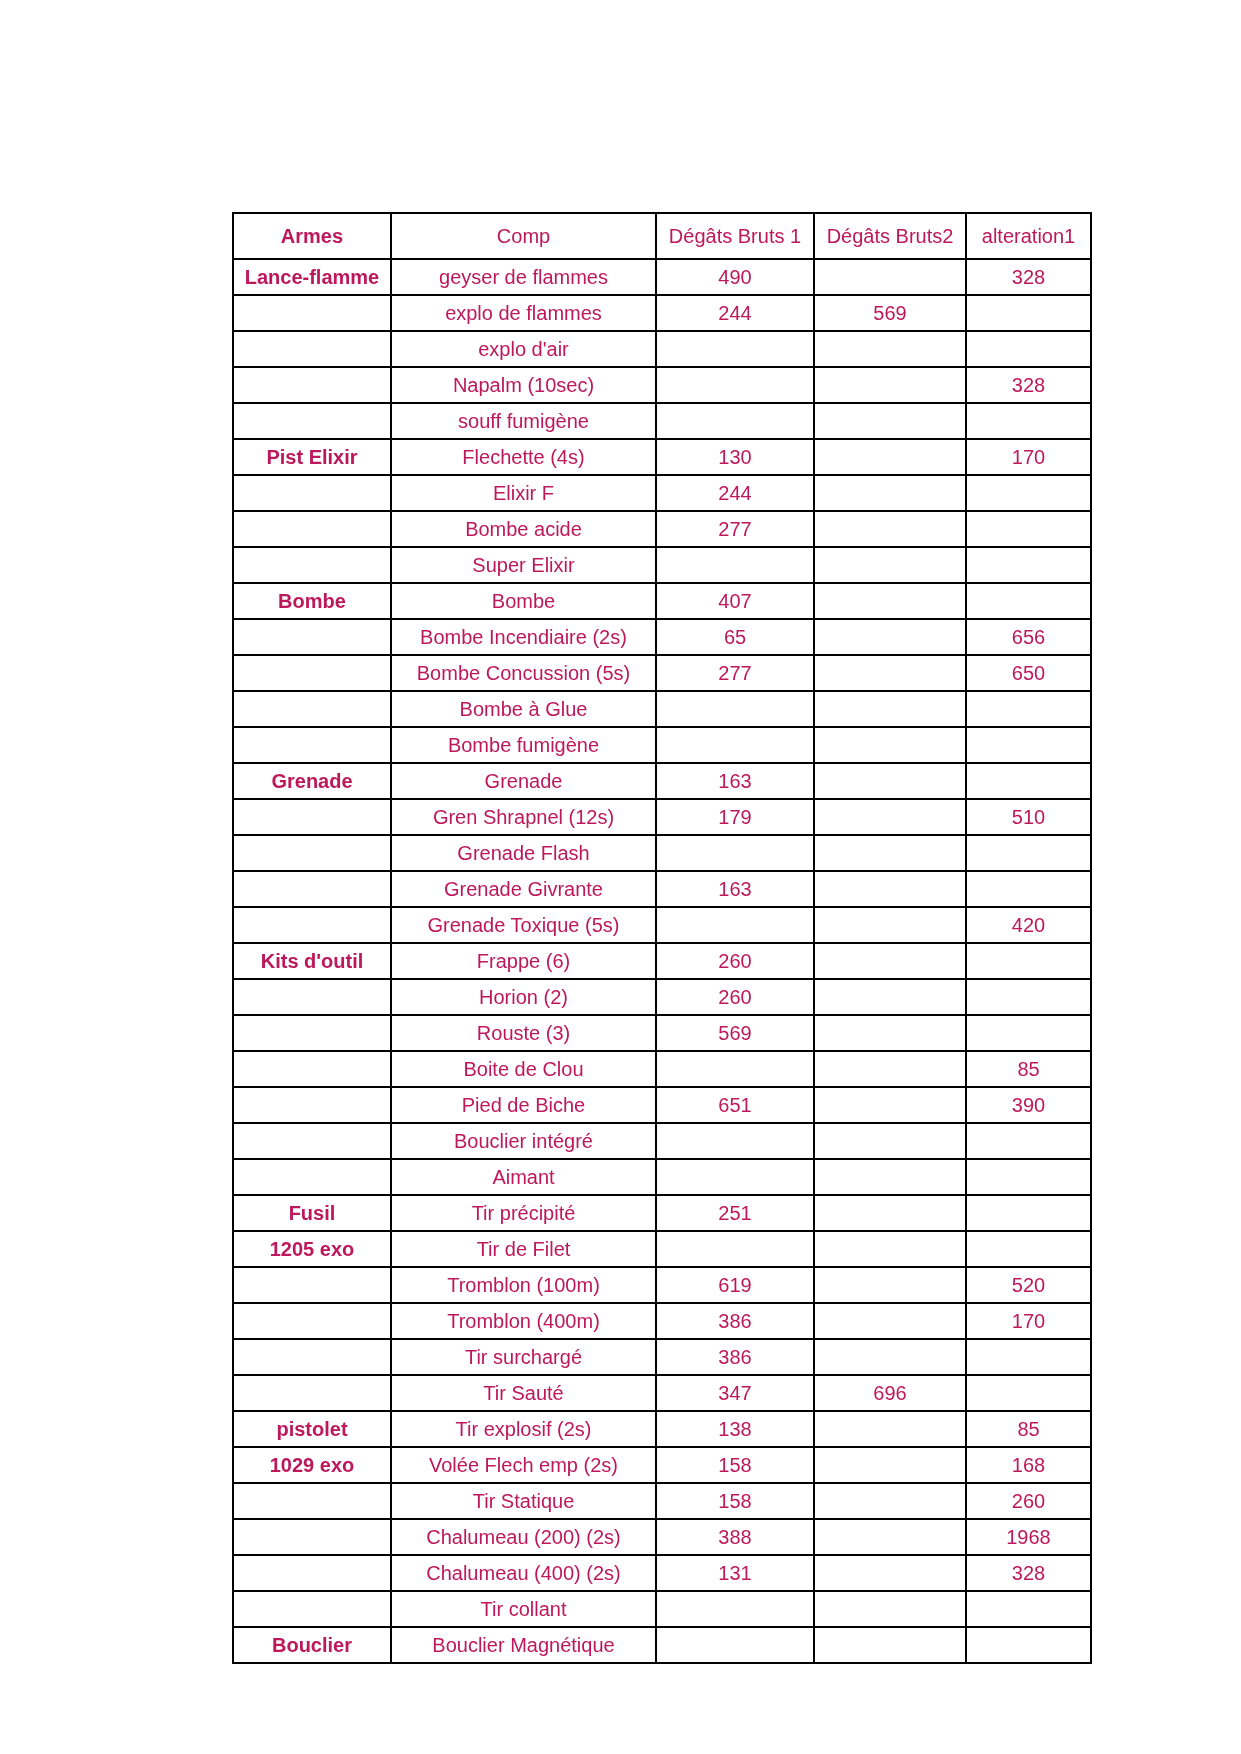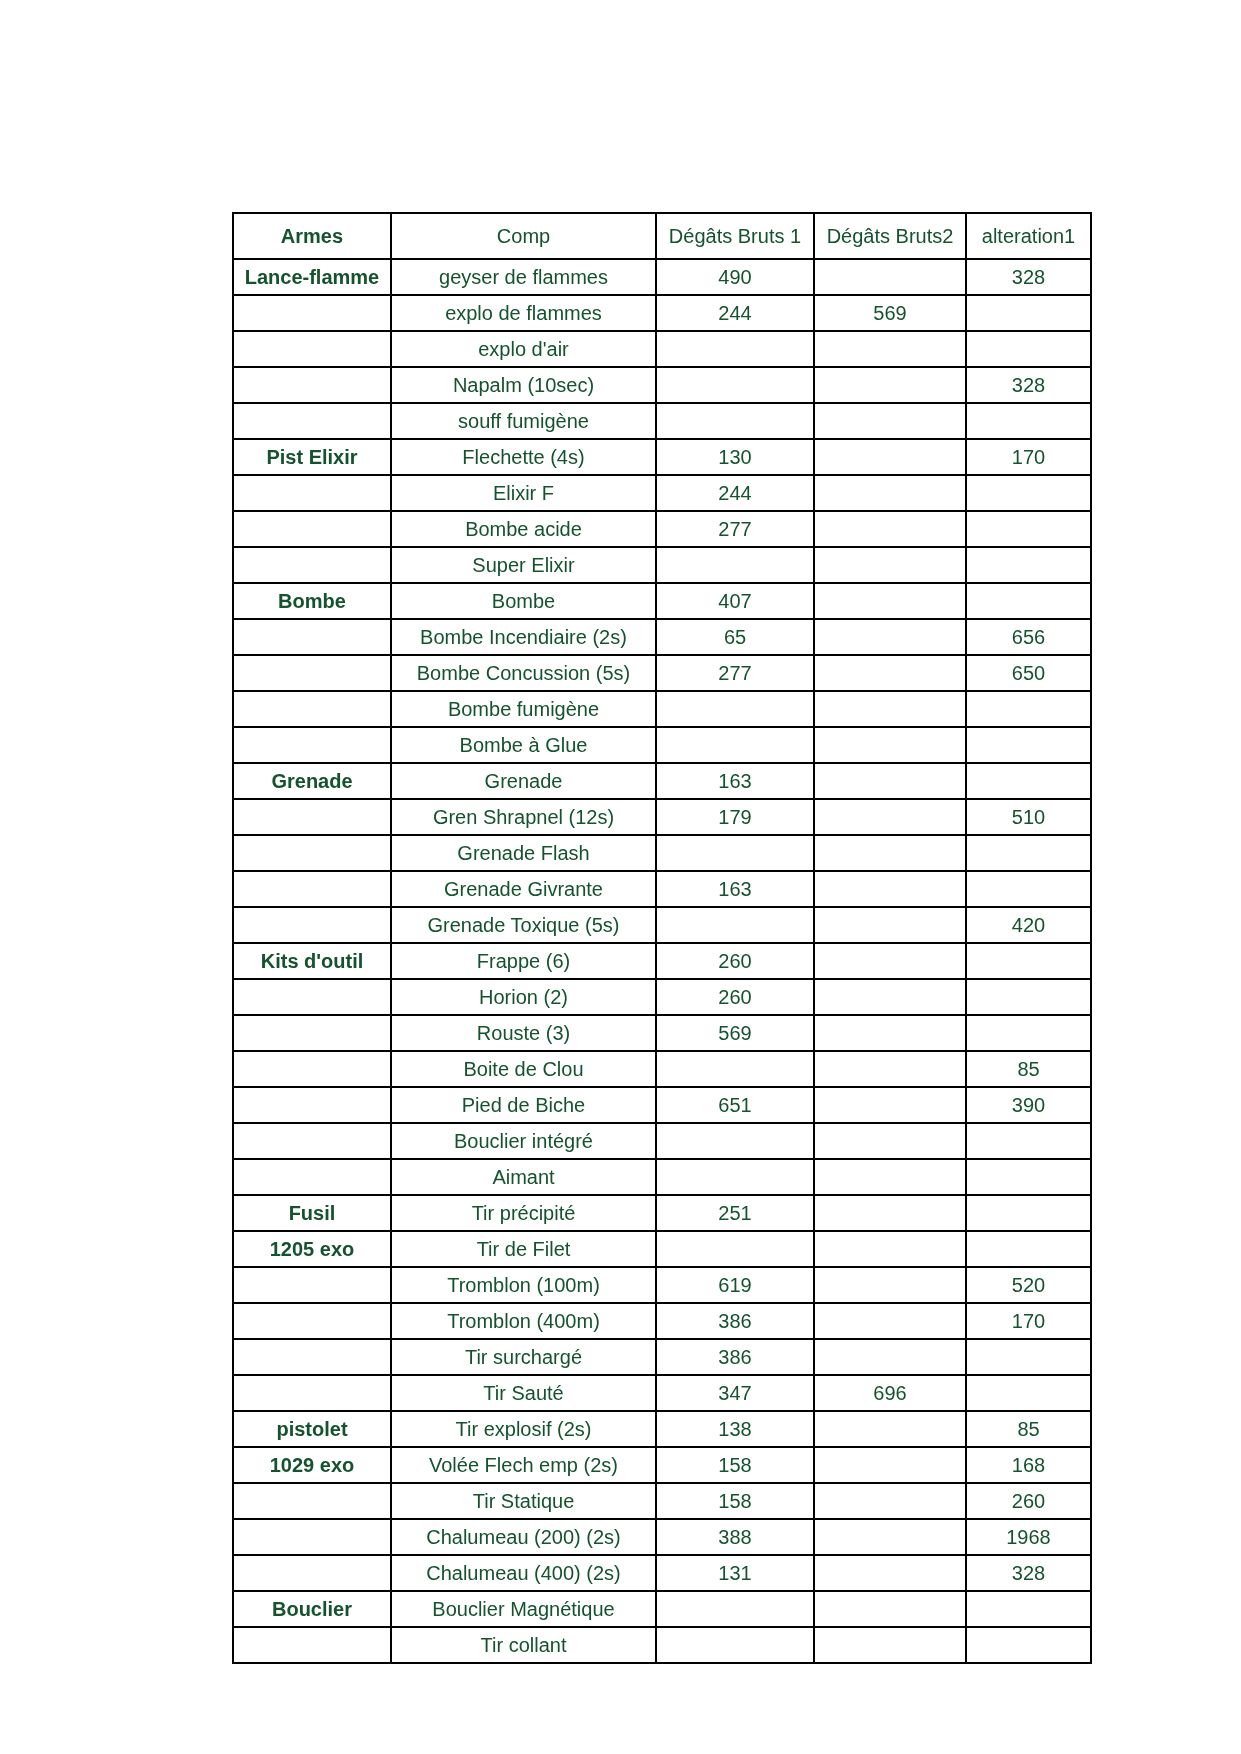--- a/index.html
+++ b/index.html
@@ -6,21 +6,21 @@
     margin: 0;
     padding: 0;
     background: #ffffff;
   }
   .page {
     position: relative;
     width: 1241px;
     height: 1754px;
     background: #ffffff;
     font-family: "Liberation Sans", sans-serif;
-    color: #14532d;
+    color: #be185d;
   }
   table.weapons {
     position: absolute;
     left: 232px;
     top: 212px;
     width: 858px;
     border-collapse: collapse;
     table-layout: fixed;
   }
   table.weapons th,
@@ -152,28 +152,28 @@
         </tr>
         <tr>
           <td class="c0"></td>
           <td class="c1">Bombe Concussion (5s)</td>
           <td class="c2">277</td>
           <td class="c3"></td>
           <td class="c4">650</td>
         </tr>
         <tr>
           <td class="c0"></td>
+          <td class="c1">Bombe à Glue</td>
+          <td class="c2"></td>
+          <td class="c3"></td>
+          <td class="c4"></td>
+        </tr>
+        <tr>
+          <td class="c0"></td>
           <td class="c1">Bombe fumigène</td>
-          <td class="c2"></td>
-          <td class="c3"></td>
-          <td class="c4"></td>
-        </tr>
-        <tr>
-          <td class="c0"></td>
-          <td class="c1">Bombe à Glue</td>
           <td class="c2"></td>
           <td class="c3"></td>
           <td class="c4"></td>
         </tr>
         <tr>
           <td class="c0">Grenade</td>
           <td class="c1">Grenade</td>
           <td class="c2">163</td>
           <td class="c3"></td>
           <td class="c4"></td>
@@ -326,28 +326,28 @@
           <td class="c4">1968</td>
         </tr>
         <tr>
           <td class="c0"></td>
           <td class="c1">Chalumeau (400) (2s)</td>
           <td class="c2">131</td>
           <td class="c3"></td>
           <td class="c4">328</td>
         </tr>
         <tr>
+          <td class="c0"></td>
+          <td class="c1">Tir collant</td>
+          <td class="c2"></td>
+          <td class="c3"></td>
+          <td class="c4"></td>
+        </tr>
+        <tr>
           <td class="c0">Bouclier</td>
           <td class="c1">Bouclier Magnétique</td>
-          <td class="c2"></td>
-          <td class="c3"></td>
-          <td class="c4"></td>
-        </tr>
-        <tr>
-          <td class="c0"></td>
-          <td class="c1">Tir collant</td>
           <td class="c2"></td>
           <td class="c3"></td>
           <td class="c4"></td>
         </tr>
       </tbody>
   </table>
 </div>
 
 </body></html>

